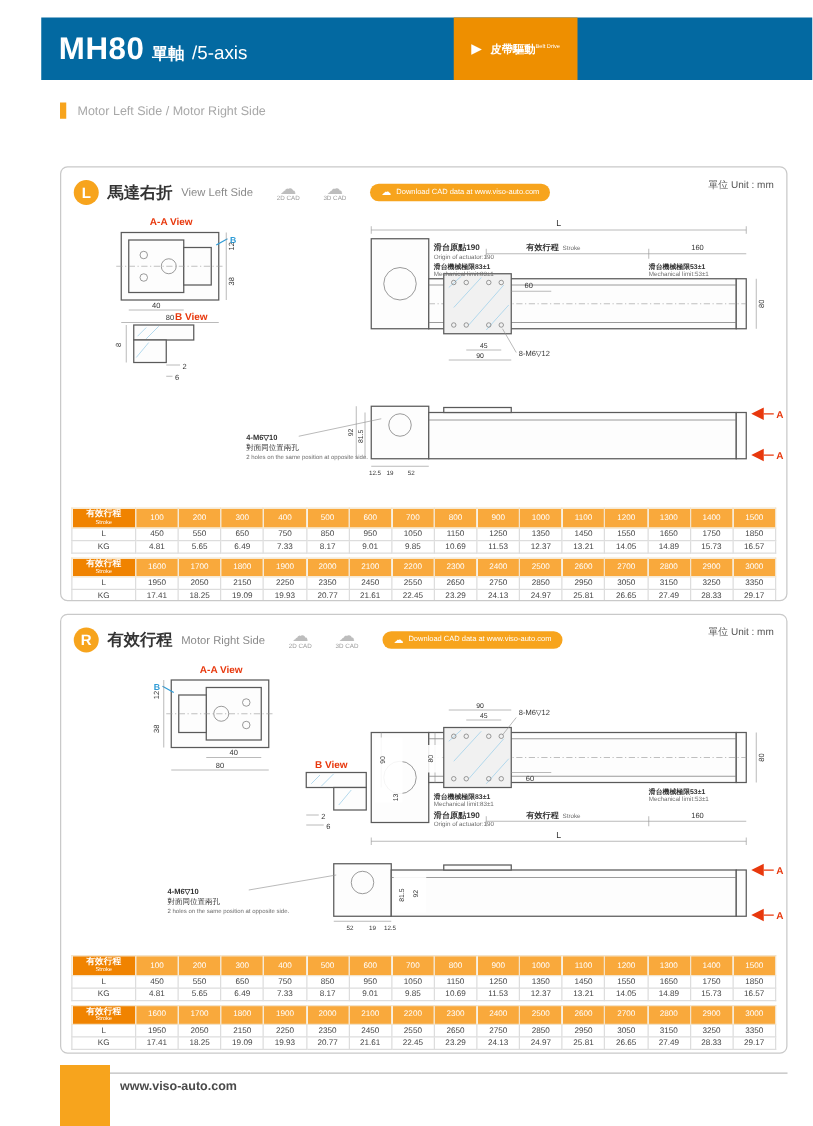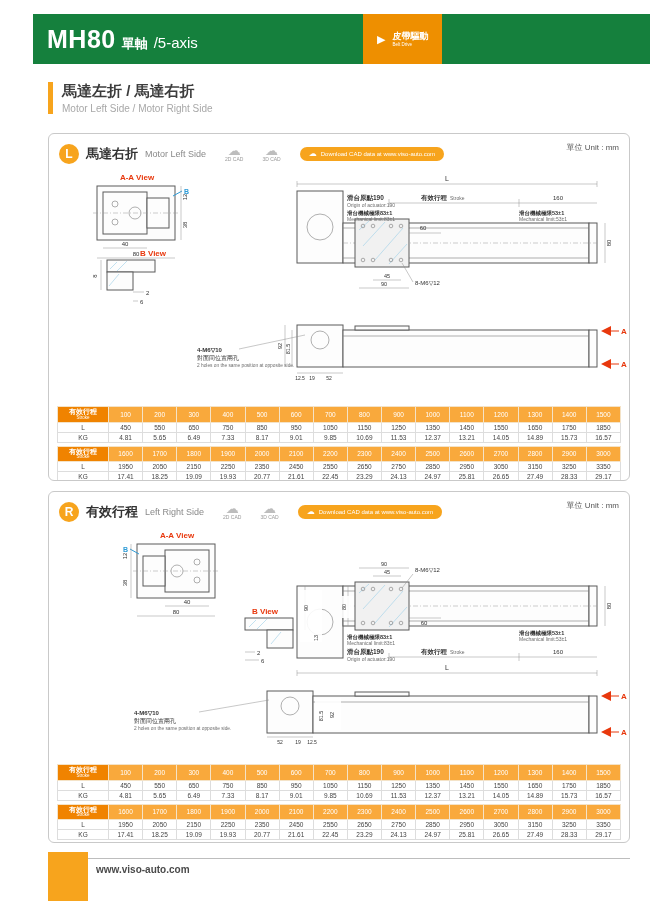--- a/index.html
+++ b/index.html
@@ -1,29 +1,29 @@
 <!DOCTYPE html>
 <html><head>
 <meta charset="utf-8">
 <style>
   html,body{margin:0;padding:0;}
   body{width:650px;height:901px;position:relative;background:#fff;overflow:hidden;
        font-family:"Liberation Sans",sans-serif;color:#333;}
 
   
   .page-header{position:absolute;left:33px;top:14px;width:617px;height:50px;
-               background:#15803d;display:flex;align-items:center;}
+               background:#0369a1;display:flex;align-items:center;}
   .title-wrap{padding-left:14px;color:#fff;display:flex;align-items:baseline;gap:6px;}
   .model{font-size:25px;font-weight:bold;letter-spacing:.5px;}
   .type-cn{font-size:13px;font-weight:bold;}
   .type-en{font-size:15px;font-weight:normal;}
   .drive-tab{position:absolute;left:330px;top:0;bottom:0;background:#EE8F00;
              display:flex;align-items:center;gap:7px;padding:0 14px;}
   .tri{color:#fff;font-size:11px;line-height:1;}
-  .drive-text{display:flex;flex-direction:column;color:#fff;line-height:1.15;}
+  .drive-text{display:flex;flex-direction:row;color:#fff;line-height:1.15;}
   .drive-cn{font-size:9px;font-weight:bold;}
   .drive-en{font-size:4.5px;}
 
   
   .section-head{position:absolute;left:48px;top:82px;border-left:5px solid #F7A41D;padding-left:9px;}
   .section-head .cn{font-size:15px;font-weight:bold;color:#3c3c3c;}
   .section-head .en{font-size:10px;color:#a8a8a8;margin-top:2px;text-align:center;}
 
   
   .panel{position:absolute;left:48px;width:582px;border:1px solid #c9c9c9;border-radius:6px;
@@ -90,29 +90,28 @@
   <div class="drive-tab">
     <span class="tri">▶</span>
     <span class="drive-text">
       <span class="drive-cn">皮帶驅動</span>
       <span class="drive-en">Belt Drive</span>
     </span>
   </div>
 </header>
 
 <div class="section-head">
-  <div class="cn">馬達左折 / 馬達右折</div>
   <div class="en">Motor Left Side / Motor Right Side</div>
 </div>
 
 <section class="panel panel-l">
   <div class="panel-header">
     <span class="badge">L</span>
     <span class="p-title-cn">馬達右折</span>
-    <span class="p-title-en">Motor Left Side</span>
+    <span class="p-title-en">View Left Side</span>
     <span class="cad">
       <span class="cloud">☁</span>
       <span class="cad-label">2D CAD</span>
     </span>
     <span class="cad">
       <span class="cloud">☁</span>
       <span class="cad-label">3D CAD</span>
     </span>
     <span class="pill">
       <span class="cloud-sm">☁</span>
@@ -373,21 +372,21 @@
           </tbody>
         </table>
       </div>
   </div>
 </section>
 
 <section class="panel panel-r">
   <div class="panel-header">
     <span class="badge">R</span>
     <span class="p-title-cn">有效行程</span>
-    <span class="p-title-en">Left Right Side</span>
+    <span class="p-title-en">Motor Right Side</span>
     <span class="cad">
       <span class="cloud">☁</span>
       <span class="cad-label">2D CAD</span>
     </span>
     <span class="cad">
       <span class="cloud">☁</span>
       <span class="cad-label">3D CAD</span>
     </span>
     <span class="pill">
       <span class="cloud-sm">☁</span>

